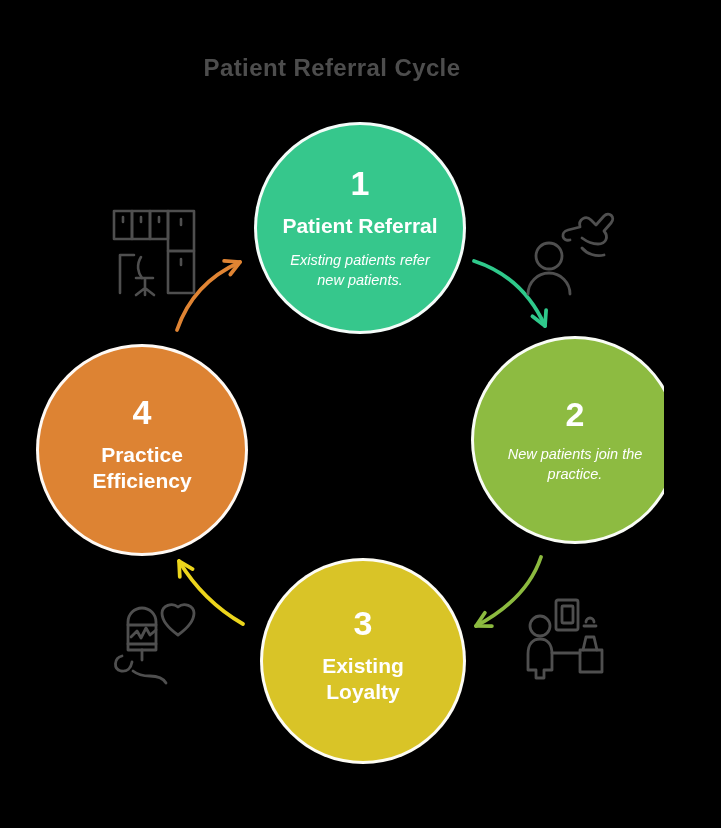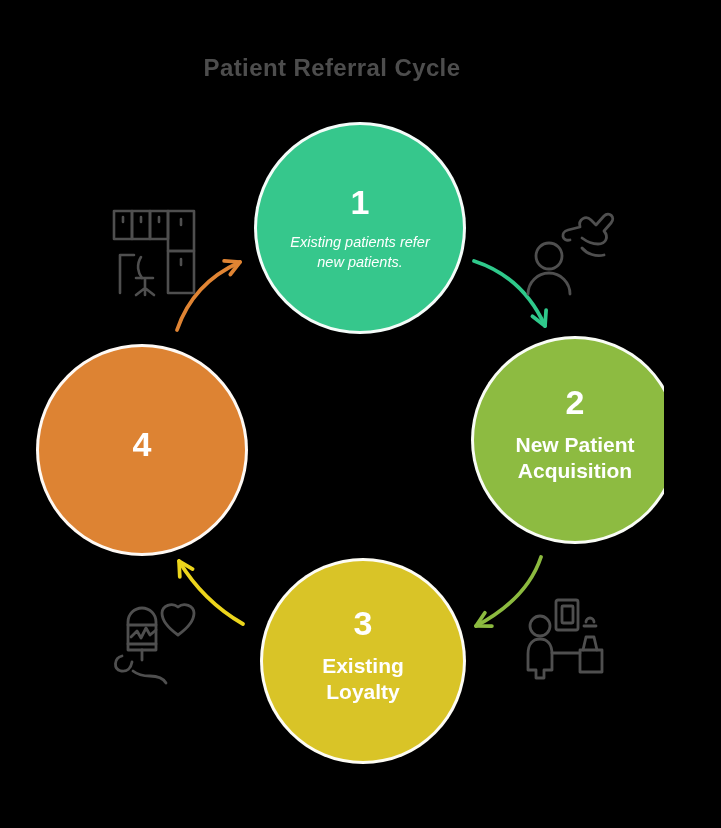--- a/index.html
+++ b/index.html
@@ -69,35 +69,37 @@
 </style>
 </head>
 <body>
 
 <div class="stage" style="background: rgb(0, 0, 0);">
 
   <div class="diagram-title" style="color: rgb(77, 77, 77);">Patient Referral Cycle</div>
 
   <div class="circle c1" style="background: rgb(54, 199, 140);">
     <div class="num">1</div>
+    <div class="ttl">Patient Referral</div>
     <div class="dsc">Existing patients refer new patients.</div>
   </div>
 
   <div class="circle c2" style="background: rgb(141, 187, 65);">
     <div class="num">2</div>
-    <div class="ttl">New Patient Acquisition</div>
+    <div class="dsc">New patients join the practice.</div>
   </div>
 
   <div class="circle c3" style="background: rgb(217, 196, 39);">
     <div class="num">3</div>
     <div class="ttl">Existing Loyalty</div>
   </div>
 
   <div class="circle c4" style="background: rgb(221, 131, 51);">
     <div class="num">4</div>
+    <div class="ttl">Practice Efficiency</div>
   </div>
 
   <svg class="overlay" viewBox="0 0 721 828" xmlns="http://www.w3.org/2000/svg">
 
     <g fill="none" stroke-width="3.75" stroke-linecap="round" stroke-linejoin="round" stroke="#2fc98b">
       <path d="M474,261 Q523,277 545,326"></path>
       <path d="M546.1,310.2 L545,326 L532.4,316.3"></path>
     </g>
     <g fill="none" stroke-width="3.75" stroke-linecap="round" stroke-linejoin="round" stroke="#8cba3f">
       <path d="M541,557 Q527,599 476,626"></path>

